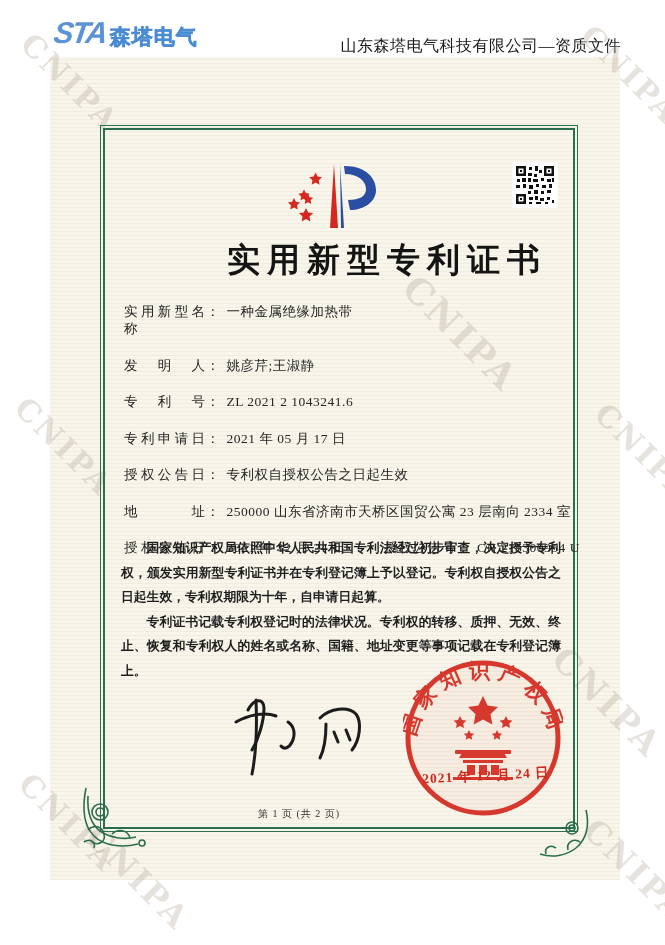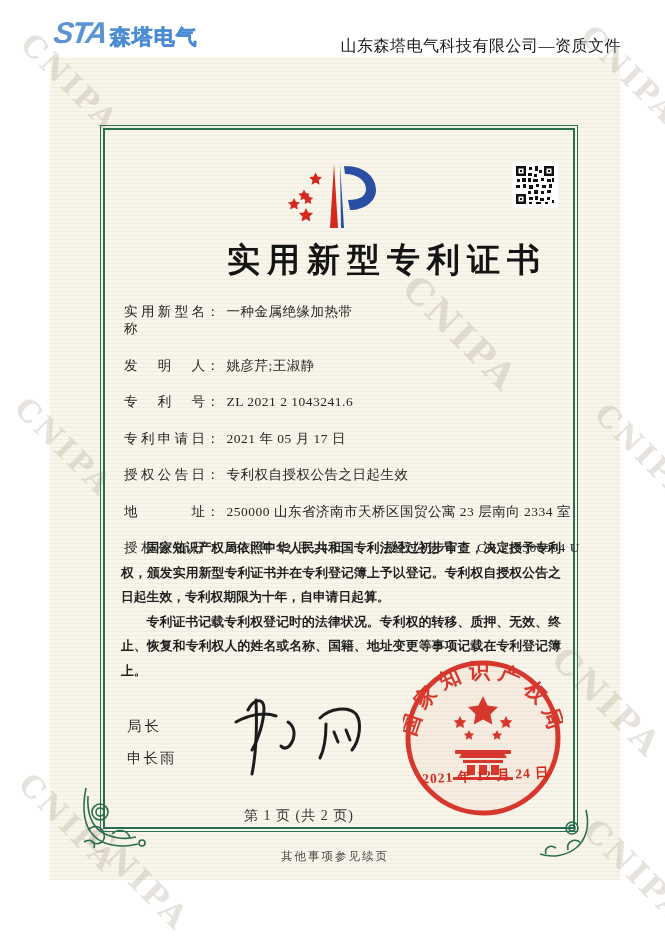--- a/index.html
+++ b/index.html
@@ -55,21 +55,21 @@
   .signer { position:absolute; left:127px; top:717px; font-size:14.5px; color:#2e2e2e; }
   .signer .t { letter-spacing:3px; margin-bottom:13px; }
   .signer .n { letter-spacing:2px; }
 
   .signature { position:absolute; left:226px; top:688px; }
 
   .seal { position:absolute; left:403px; top:658px; width:160px; height:160px; opacity:0.92; }
   .seal-date { position:absolute; left:398px; top:767px; width:176px; text-align:center;
                font-size:13.5px; font-weight:bold; color:#cf2a1d; letter-spacing:1px; transform:rotate(-3deg); }
 
-  .page-no { position:absolute; left:100px; top:807px; width:398px; text-align:center; font-size:14px; color:#333333; letter-spacing:1px; }
+  .page-no { position:absolute; left:100px; top:807px; width:398px; text-align:center; font-size:10px; color:#333333; letter-spacing:1px; }
 
   .footer-note { position:absolute; left:50px; top:849px; width:570px; text-align:center; font-size:11.5px; color:#4a4a4a; letter-spacing:2px; }
 
   .flourish { position:absolute; }
 </style>
 </head>
 <body>
 
 <div class="page">
 
@@ -220,24 +220,20 @@
         <span class="fvalue">CN 215300954 U</span>
       </span>
     </div>
   </div>
 
   <div class="paras">
     <p>国家知识产权局依照中华人民共和国专利法经过初步审查，决定授予专利权，颁发实用新型专利证书并在专利登记簿上予以登记。专利权自授权公告之日起生效，专利权期限为十年，自申请日起算。</p>
     <p>专利证书记载专利权登记时的法律状况。专利权的转移、质押、无效、终止、恢复和专利权人的姓名或名称、国籍、地址变更等事项记载在专利登记簿上。</p>
   </div>
 
-  <div class="signer">
-    <div class="t">局长</div>
-    <div class="n">申长雨</div>
-  </div>
 
   <svg class="signature" width="145" height="95" viewBox="0 0 145 95">
     <g fill="none" stroke="#1c1c1c" stroke-width="3" stroke-linecap="round">
       <path d="M22,22 C28,10 38,10 38,20 C38,34 32,52 26,62"></path>
       <path d="M10,34 C24,26 40,24 50,28"></path>
       <path d="M30,12 C31,36 30,66 26,86"></path>
       <path d="M62,34 C68,38 70,46 66,54 C63,60 58,62 55,58"></path>
       <path d="M94,30 C104,20 122,18 130,26 C136,34 134,52 126,62"></path>
       <path d="M100,36 C100,50 98,62 94,70"></path>
       <path d="M108,44 L112,54"></path>
@@ -266,15 +262,14 @@
         <rect x="76" y="107" width="8" height="10"></rect>
         <rect x="88" y="107" width="8" height="10"></rect>
       <rect x="50" y="119" width="60" height="3"></rect>
     </g>
     <circle cx="80" cy="80" r="75" fill="#e0493a" opacity="0.06"></circle>
   </svg>
   <div class="seal-date">2021 年 12 月 24 日</div>
 
   <div class="page-no">第 1 页 (共 2 页)</div>
 
-  <div class="footer-note">其他事项参见续页</div>
 
 </div>
 
 </body></html>

